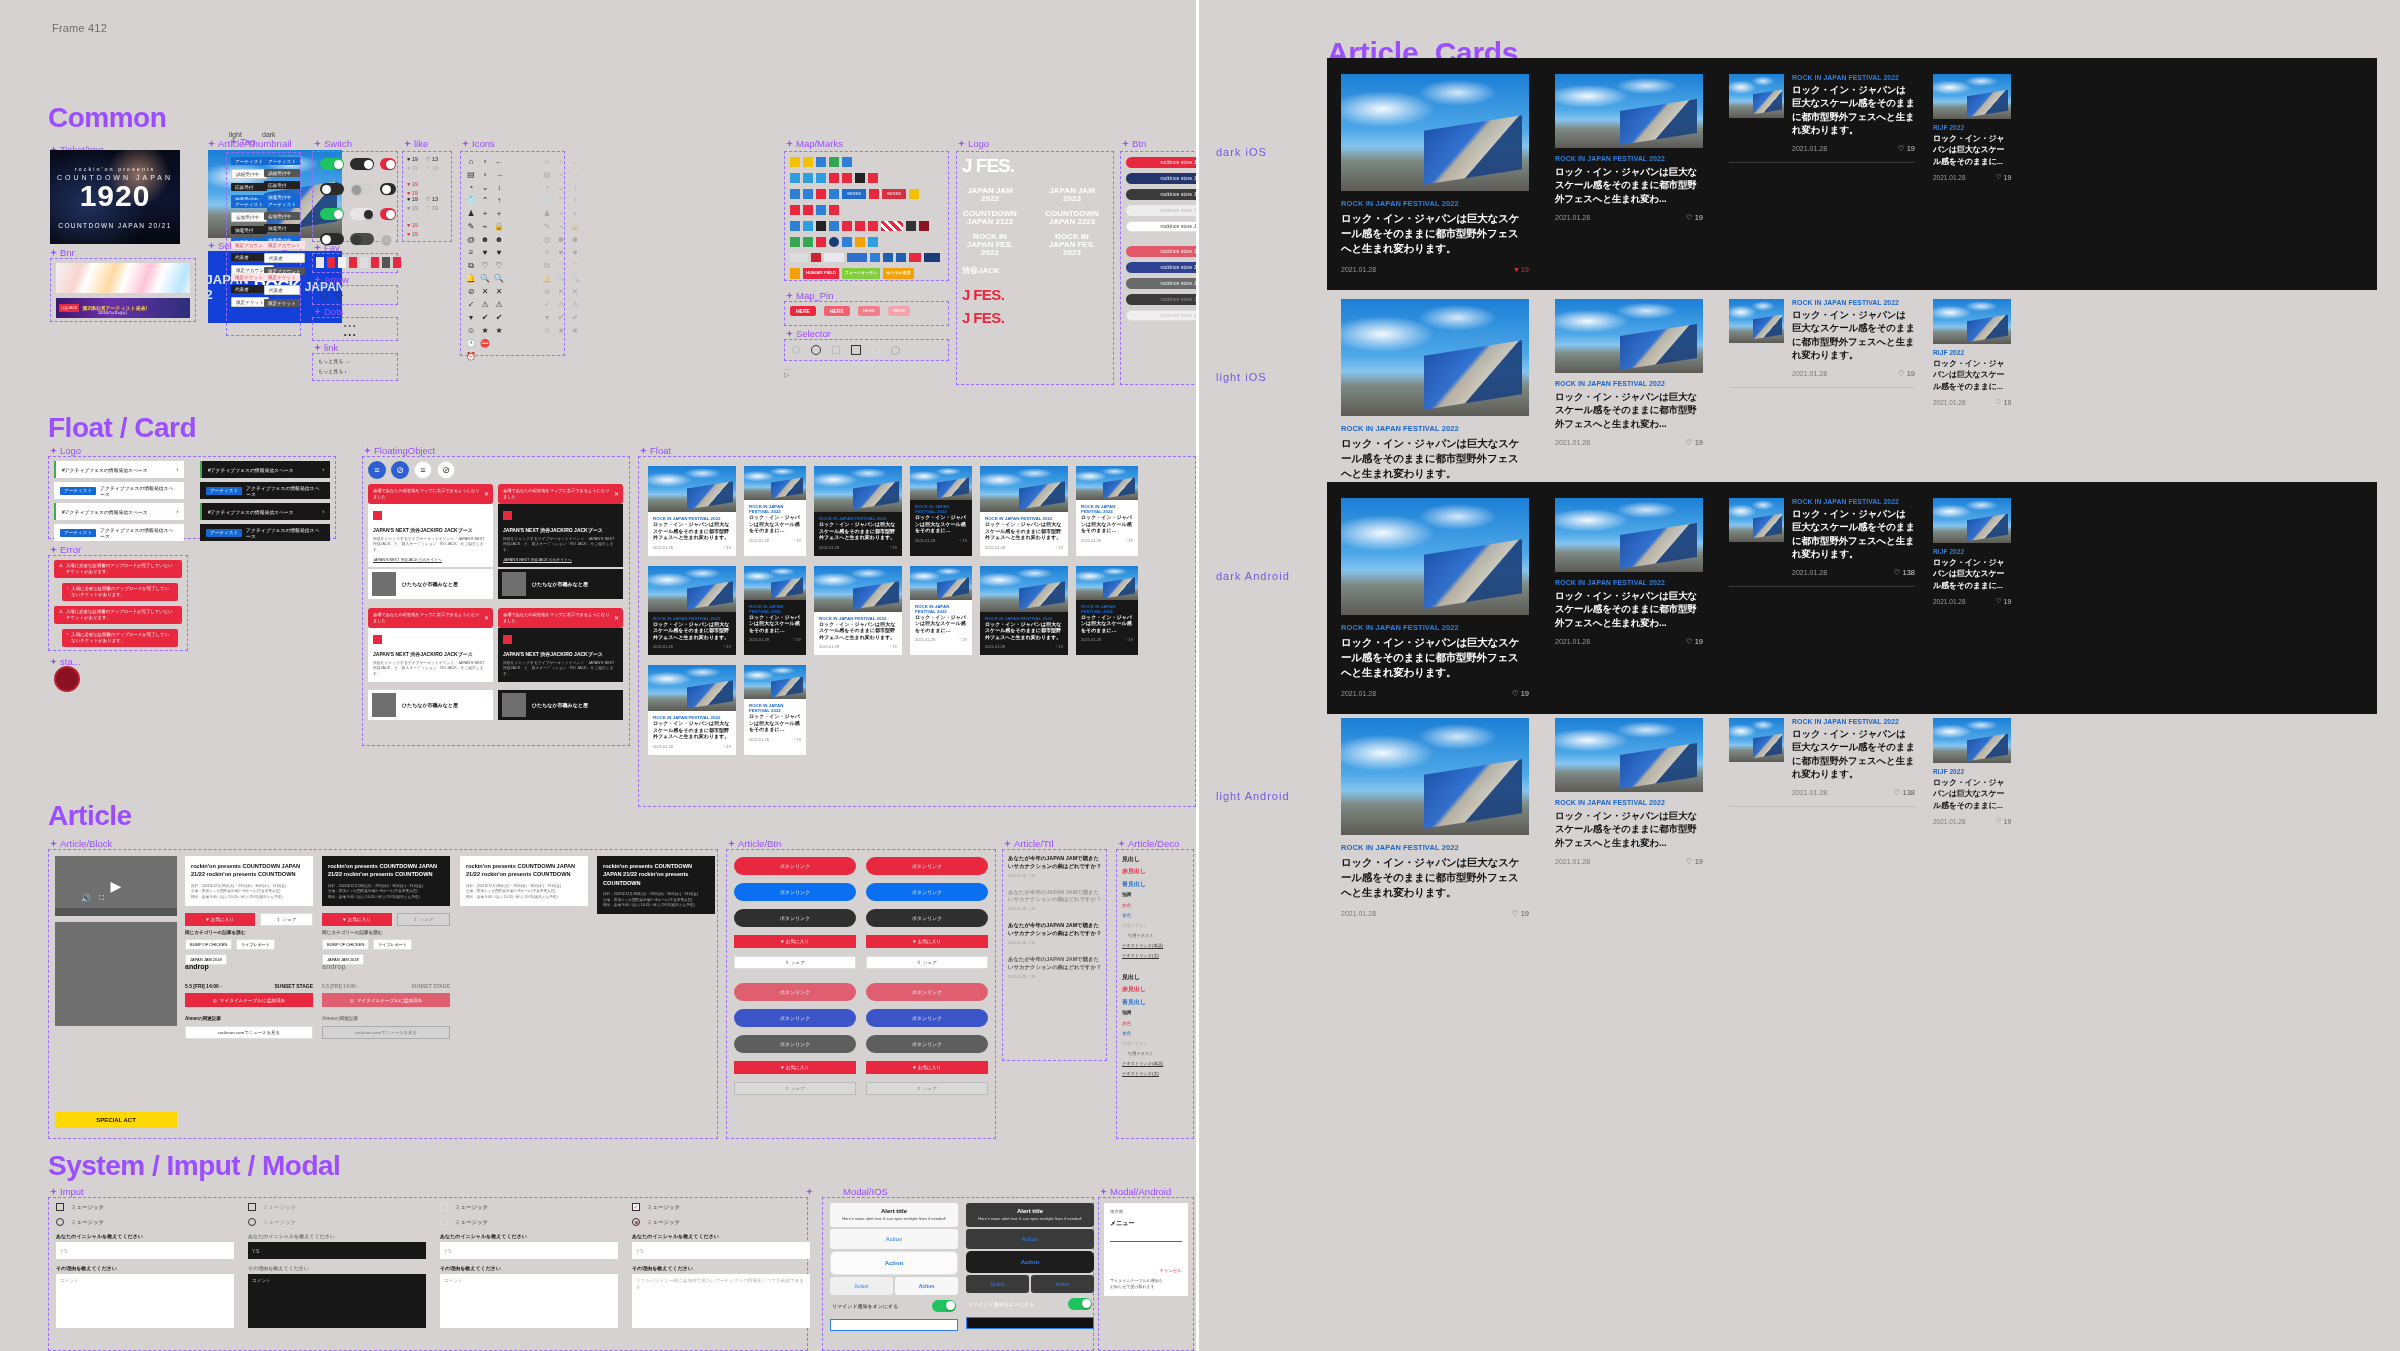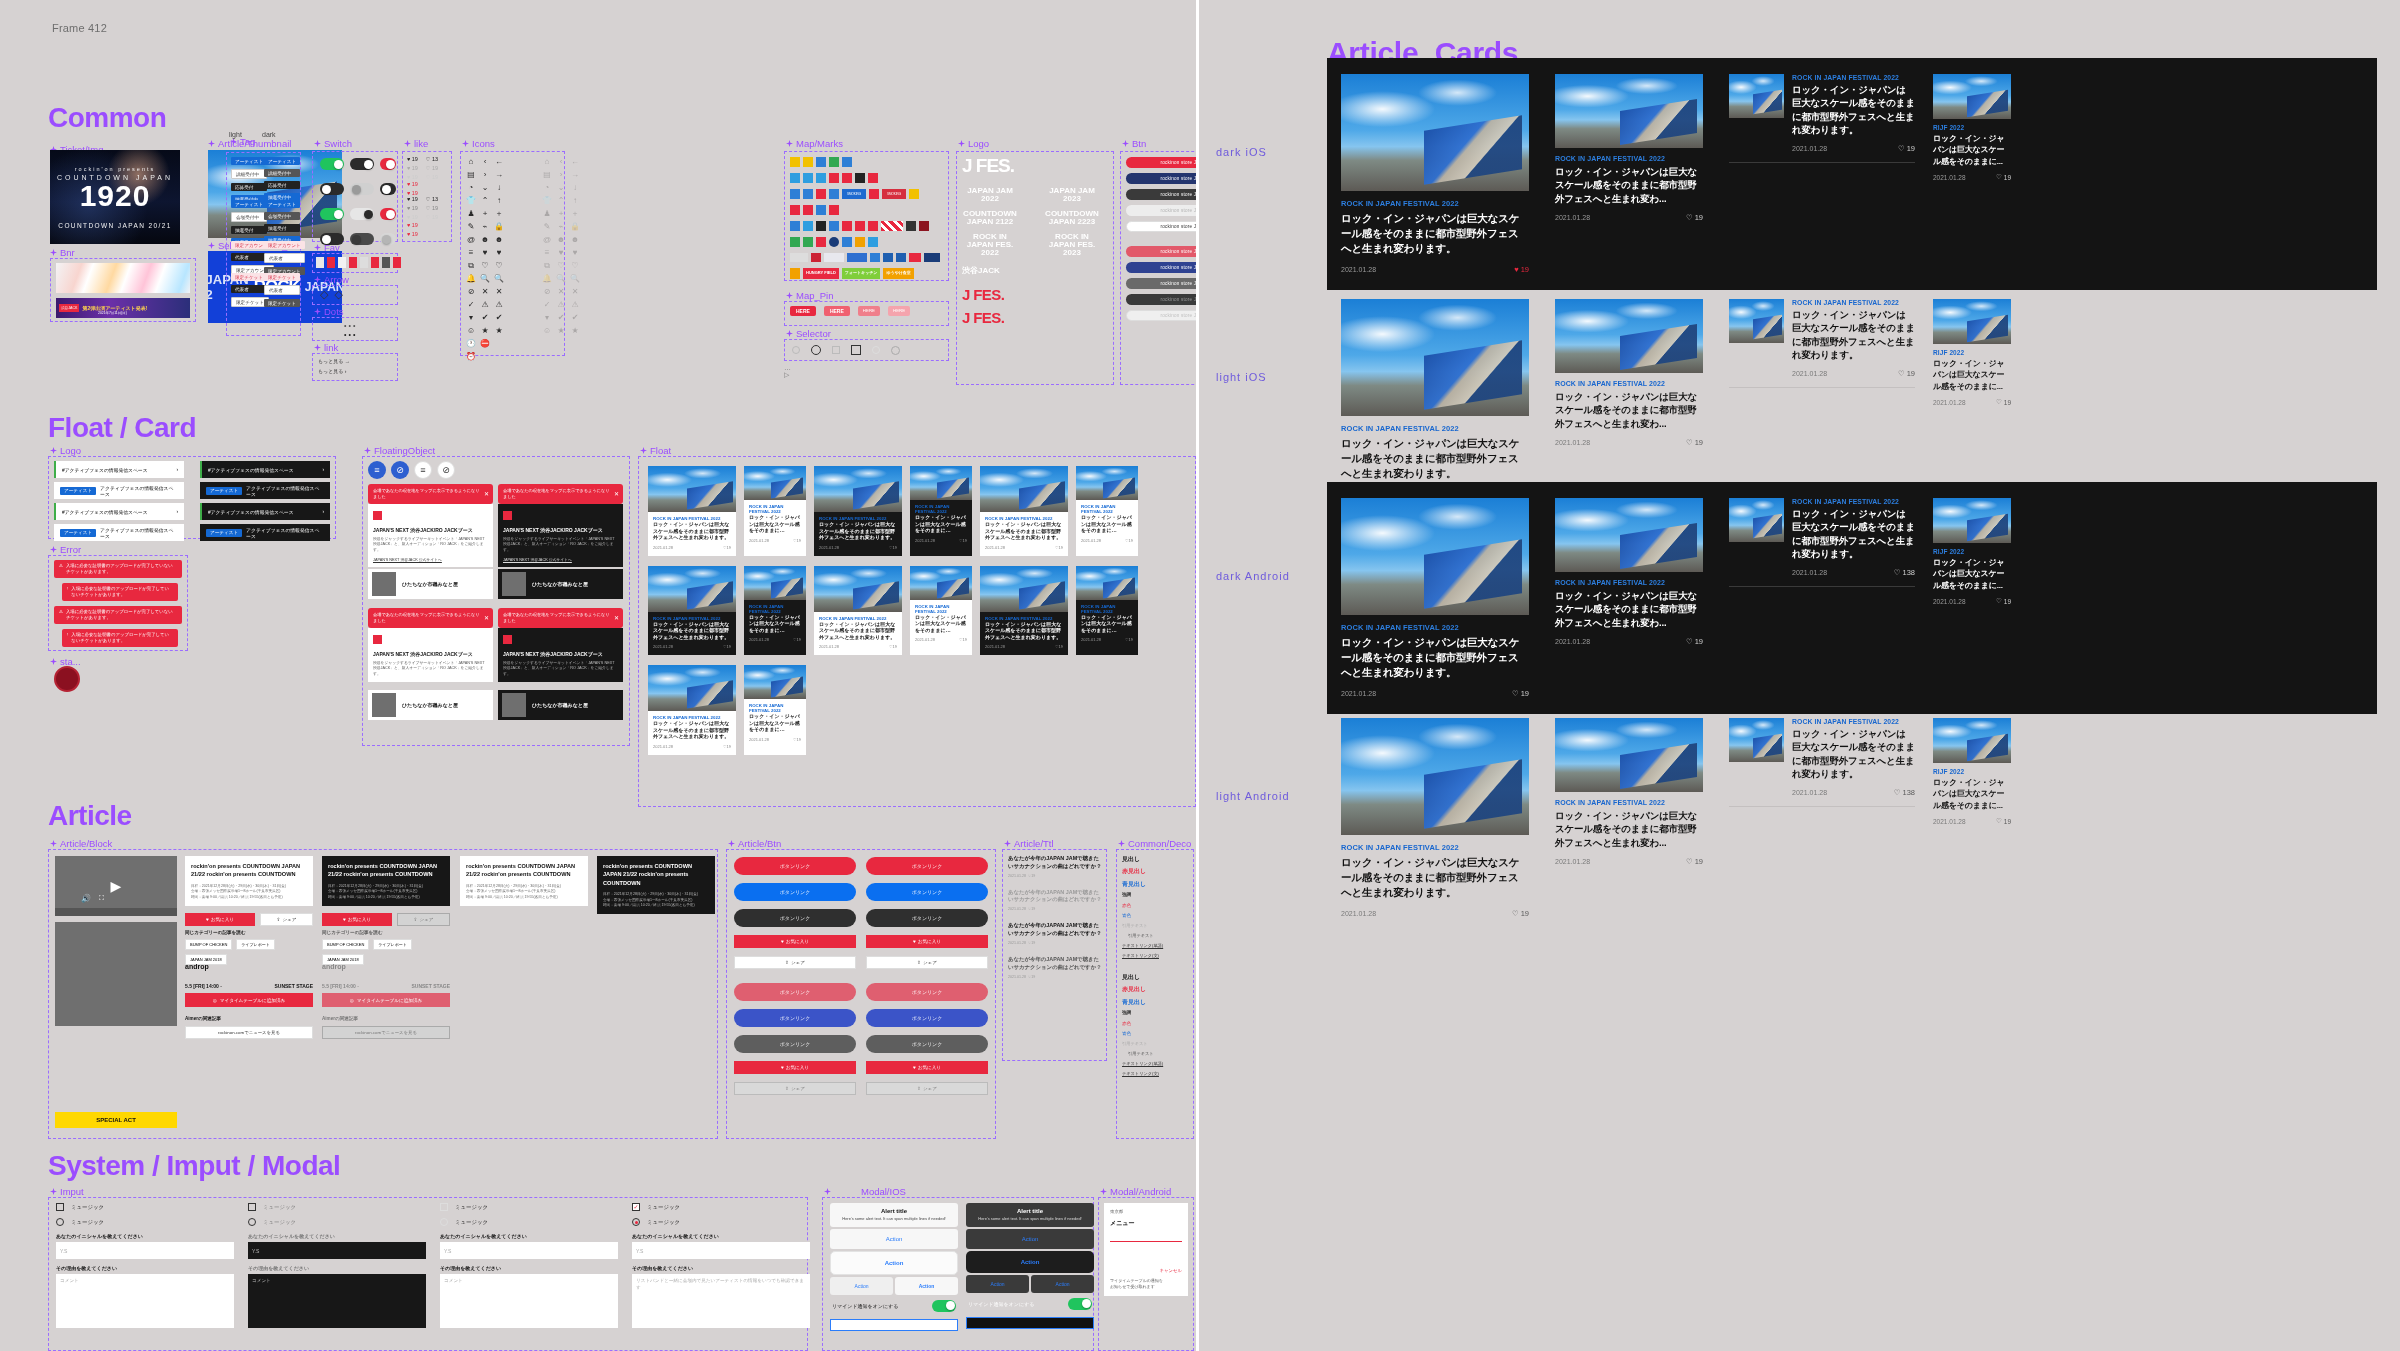--- a/index.html
+++ b/index.html
@@ -969,21 +969,21 @@
           <div style="font-size:3.6px;color:#999;margin-top:3px">2021.01.28&nbsp;&nbsp;♡19</div>
         </div>
         <div>
           <div style="font-size:5.4px;font-weight:bold;line-height:1.45;color:#555">あなたが今年のJAPAN JAMで聴きたいサカナクションの曲はどれですか？</div>
           <div style="font-size:3.6px;color:#999;margin-top:3px">2021.01.28&nbsp;&nbsp;♡19</div>
         </div>
       </div>
 
     <div class="cmp" style="left:1118px;top:838px;">
         <span class="dia"></span>
-        <span>Common/Deco</span>
+        <span>Article/Deco</span>
       </div>
     <div class="box-dash" style="left:1116px;top:849px;width:78px;height:290px;"></div>
     <div id="deco-list" style="position:absolute;left:1122px;top:855px;width:70px;display:flex;flex-direction:column;gap:4px;">
         <div style="font-size:5px;line-height:1.4;font-weight:bold;color:#111;font-size:6px">見出し</div>
         <div style="font-size:5px;line-height:1.4;font-weight:bold;color:#e8283f;font-size:6px">赤見出し</div>
         <div style="font-size:5px;line-height:1.4;font-weight:bold;color:#1569d4;font-size:6px">青見出し</div>
         <div style="font-size:5px;line-height:1.4;font-weight:bold;color:#333;font-size:4.6px">強調</div>
         <div style="font-size:5px;line-height:1.4;color:#e8283f;font-size:4.6px">赤色</div>
         <div style="font-size:5px;line-height:1.4;color:#1569d4;font-size:4.6px">青色</div>
         <div style="font-size:5px;line-height:1.4;color:#aaa;font-size:4.2px">引用テキスト</div>
@@ -1064,21 +1064,21 @@
             </span>
             <span style="font-size:5.4px;color:#111">ミュージック</span>
           </div>
           <div style="font-size:5px;font-weight:bold;color:#111;margin-bottom:3px">あなたのイニシャルを教えてください</div>
           <div style="height:17px;background:#fff;color:#aaa;font-size:5px;display:flex;align-items:center;padding:0 4px;margin-bottom:6px">Y.S</div>
           <div style="font-size:5px;font-weight:bold;color:#111;margin-bottom:3px">その理由を教えてください</div>
           <div style="height:54px;background:#fff;color:#aaa;font-size:4.6px;padding:4px;line-height:1.5">リストバンドと一緒に会場内で見たいアーティストの情報をいつでも確認できます</div>
         </div>
       </div>
 
-    <div class="cmp" style="left:824px;top:1186px;gap:30px;">
+    <div class="cmp" style="left:806px;top:1186px;gap:30px;">
         <span class="dia"></span>
         <span>Modal/IOS</span>
       </div>
     <div class="box-dash" style="left:822px;top:1197px;width:272px;height:154px;"></div>
     <div style="position:absolute;left:830px;top:1203px;width:128px;display:flex;flex-direction:column;gap:2px;">
       <div style="background:#f7f7f7;border-radius:3px;padding:5px;text-align:center;">
         <div style="font-size:6px;font-weight:bold;color:#111">Alert title</div>
         <div style="font-size:4px;color:#444;line-height:1.4;margin-top:2px">Here's some alert text. It can span multiple lines if needed!</div>
       </div>
       <div style="background:#f7f7f7;border-radius:3px;padding:7px;text-align:center;font-size:6px;color:#2b7dfb">Action</div>

